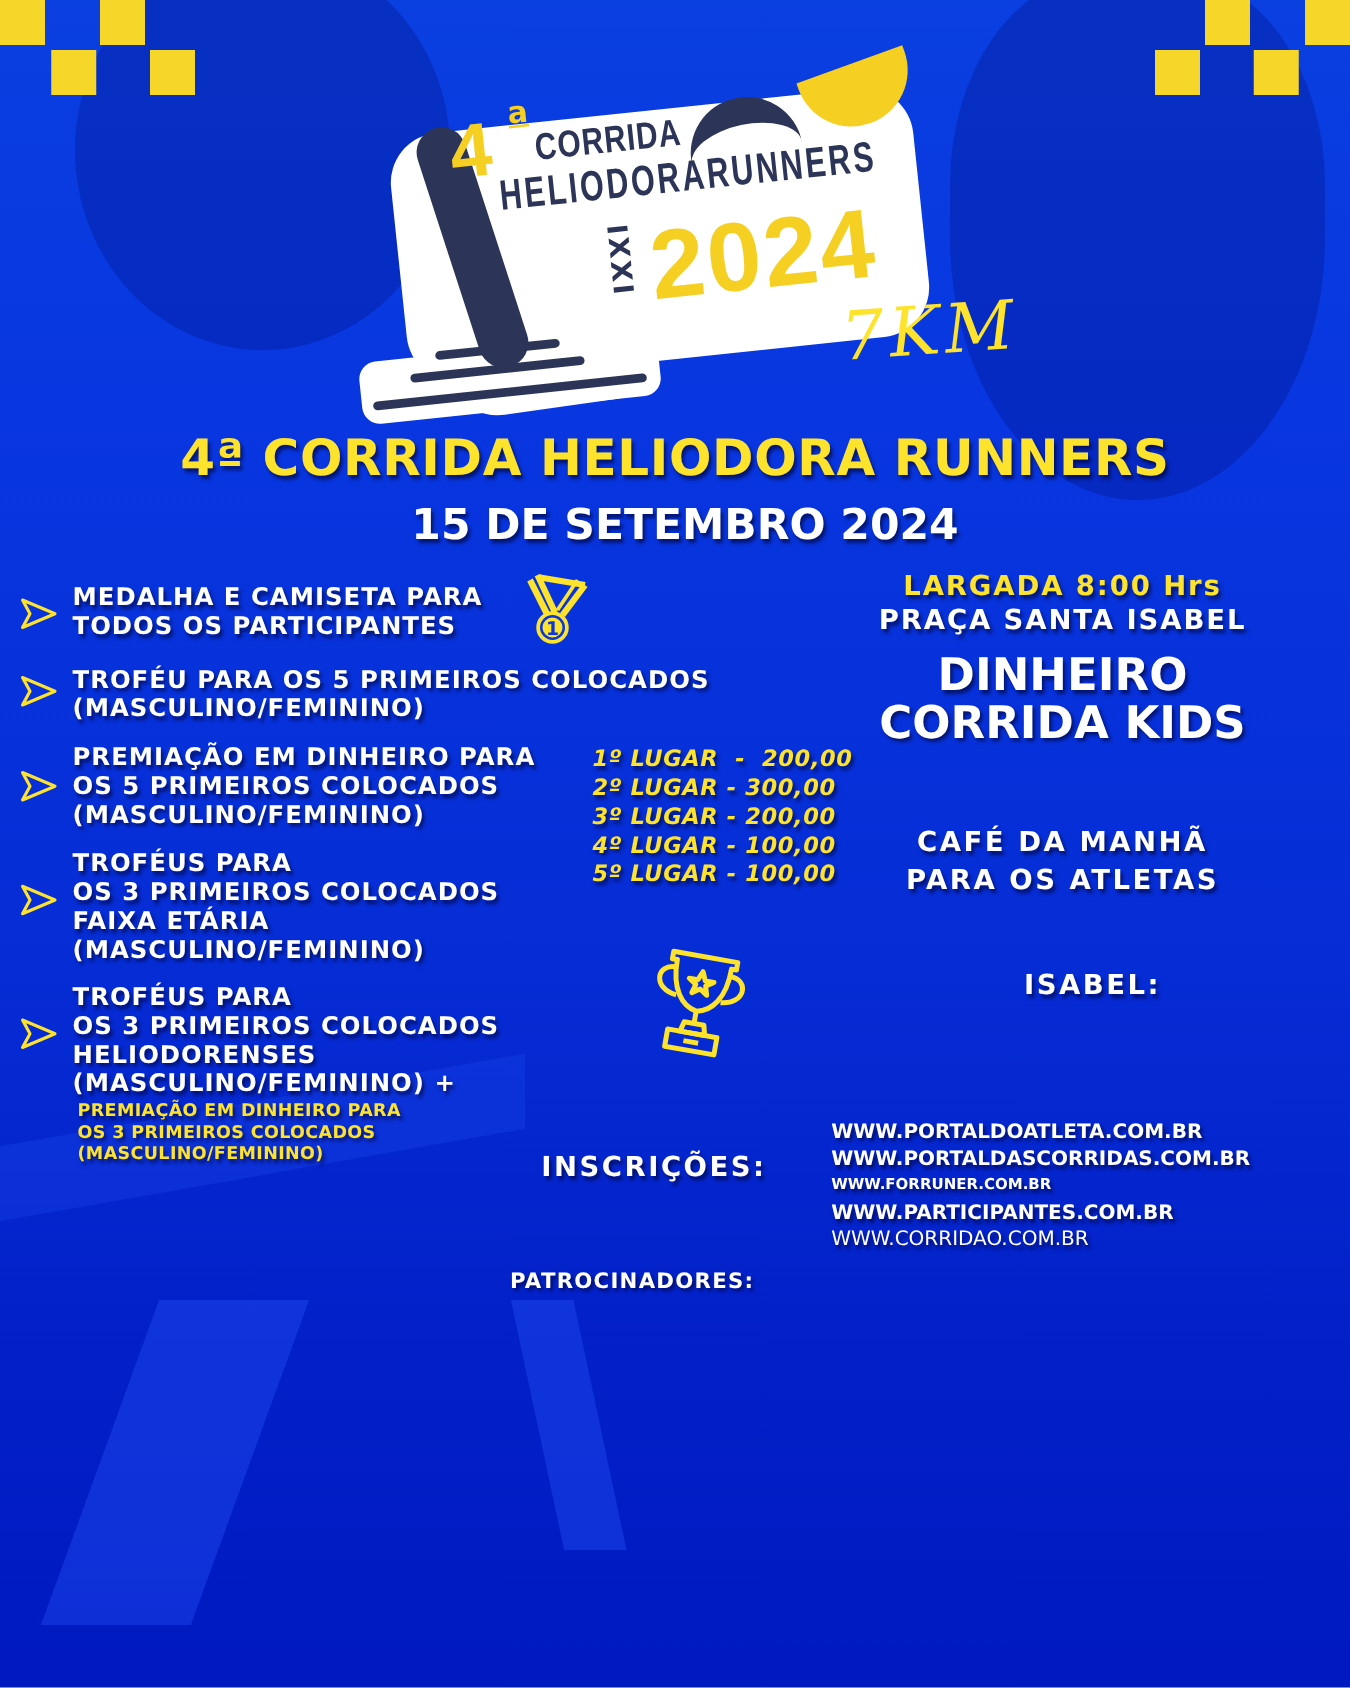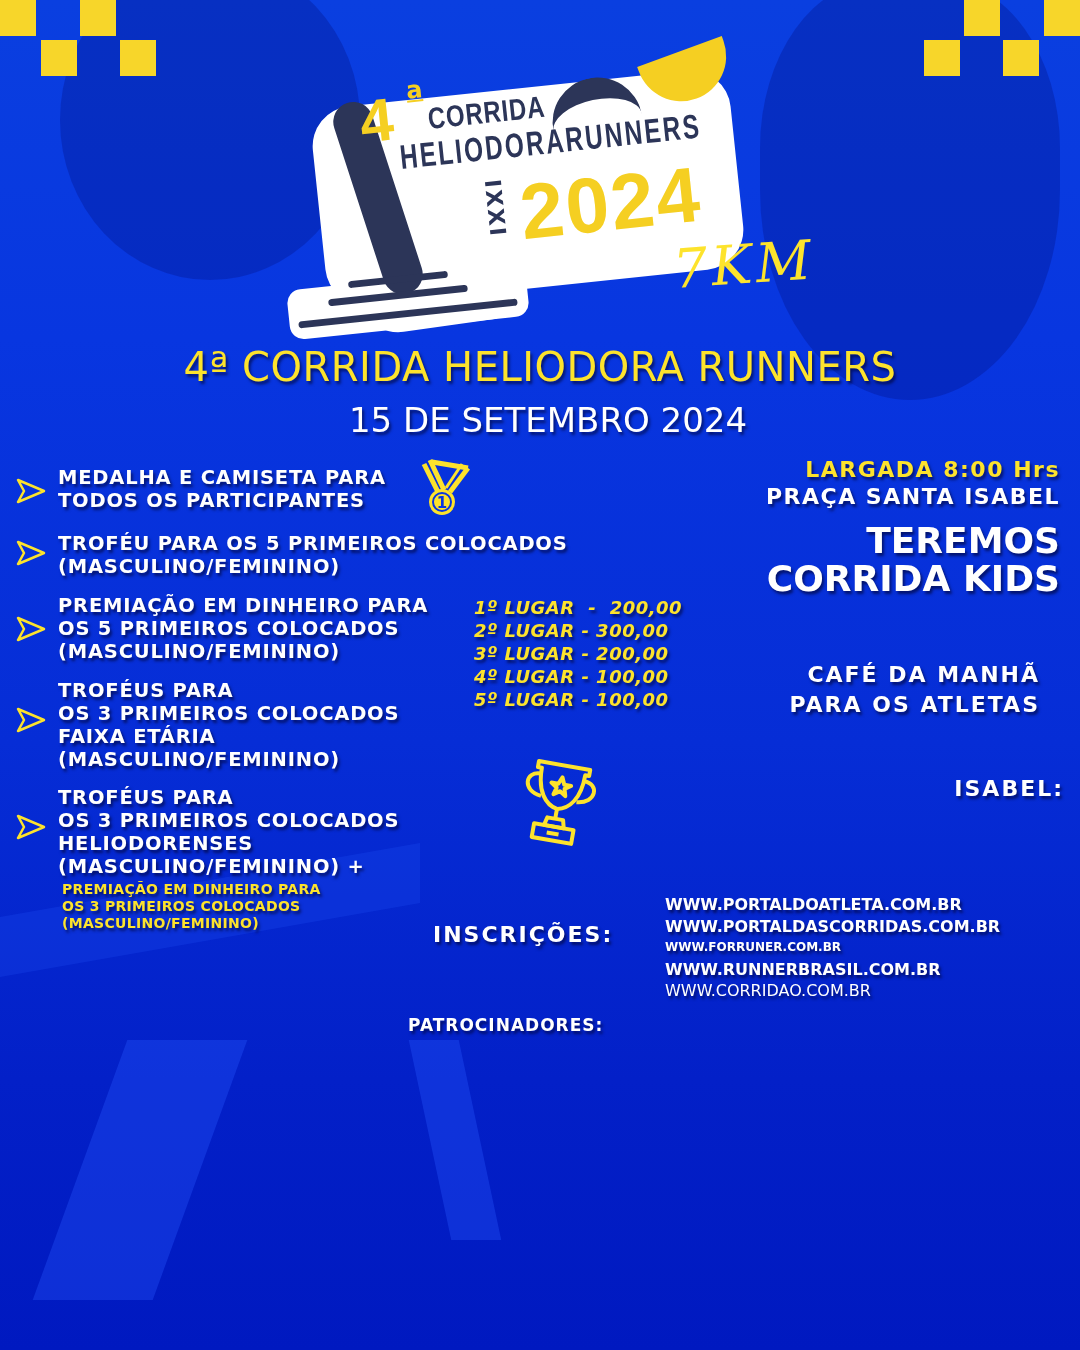--- a/index.html
+++ b/index.html
@@ -40,32 +40,32 @@
   .logo-corrida { position: absolute; left: 140px; top: 54px; font-size: 30px; font-weight: bold; color: #2c3558; font-family: "Liberation Sans", sans-serif; transform: rotate(-6deg) scaleX(0.8); transform-origin: left; letter-spacing: 1px; }
   .logo-name { position: absolute; left: 112px; top: 90px; font-size: 34px; font-weight: bold; color: #2c3558; font-family: "Liberation Sans", sans-serif; transform: rotate(-6deg) scaleX(0.72); transform-origin: left; letter-spacing: 3px; }
   .logo-year { position: absolute; left: 232px; top: 110px; font-size: 78px; font-weight: bold; color: #f5cf22; font-family: "Liberation Sans", sans-serif; transform: rotate(-6deg); letter-spacing: 2px; }
   .logo-arc-dark { position: absolute; left: 260px; top: 30px; width: 90px; height: 46px; border-top: 22px solid #2c3558; border-radius: 60px 60px 0 0; transform: rotate(-12deg); }
   .logo-arc-yellow { position: absolute; left: 355px; top: 2px; width: 90px; height: 50px; background: #f5cf22; border-radius: 0 0 50px 50px; transform: rotate(-20deg); }
   .logo-km { position: absolute; left: 385px; top: 185px; font-size: 54px; color: #fde32c; font-family: "DejaVu Serif", serif; font-style: italic; transform: rotate(-4deg); letter-spacing: 4px; }
   .logo-stripe { position: absolute; height: 7px; background: #2c3558; border-radius: 4px; transform: rotate(-6deg); }
   .logo-shoe-dark { position: absolute; left: 70px; top: 50px; width: 40px; height: 200px; background: #2c3558; border-radius: 20px; transform: rotate(-18deg); }
   .logo-roman { position: absolute; left: 178px; top: 148px; font-size: 22px; font-weight: bold; color: #2c3558; transform: rotate(84deg); letter-spacing: 2px; }
 
-  .title { position: absolute; left: 0; width: 1080px; text-align: center; font-weight: normal; font-family: "DejaVu Sans", sans-serif; }
+  .title { position: absolute; left: 0; width: 1080px; text-align: center; font-weight: bold; font-family: "DejaVu Sans", sans-serif; }
   .title-main { top: 344px; font-size: 40px; letter-spacing: 0.5px; }
   .title-date { top: 400px; font-size: 34px; padding-left: 16px; }
 
   .bullet-row { position: absolute; left: 0; }
   .arrow { position: absolute; left: 14px; width: 34px; height: 30px; }
   .btext { position: absolute; left: 58px; font-size: 19.5px; font-weight: bold; line-height: 23px; white-space: pre; letter-spacing: 0.8px; }
   .btext.sub { font-size: 14px; line-height: 17px; left: 62px; letter-spacing: 0.3px; }
 
   .prize { position: absolute; left: 474px; font-size: 18px; font-weight: bold; font-style: italic; line-height: 23px; color: #fde32c; white-space: pre; letter-spacing: 0.5px; }
 
-  .right-col { position: absolute; width: 420px; left: 640px; text-align: right; font-weight: bold; }
+  .right-col { position: absolute; width: 420px; left: 640px; text-align: center; font-weight: bold; }
 </style>
 </head>
 <body>
 
 <div class="bg-dark" style="left:60px;top:-40px;width:300px;height:320px;"></div>
 <div class="bg-dark" style="left:760px;top:-20px;width:300px;height:420px;border-radius:40% 40% 50% 50%;"></div>
 <div class="bg-shape" style="left:80px;top:1040px;width:120px;height:260px;transform:skewX(-20deg);"></div>
 <div class="bg-shape" style="left:430px;top:1040px;width:50px;height:200px;transform:skewX(12deg);"></div>
 <div class="bg-shape" style="left:0px;top:880px;width:420px;height:60px;transform:skewY(-10deg);opacity:0.6;"></div>
 
@@ -176,28 +176,28 @@
     <path d="M48 54 L48 64"></path>
     <path d="M40 64 L56 64 L58 72 L38 72 Z"></path>
     <path d="M28 72 L68 72 L68 86 L28 86 Z"></path>
     <path d="M42 79 L54 79"></path>
     <path d="M48 22 L51 29 L58 29 L52 33 L54 40 L48 36 L42 40 L44 33 L38 29 L45 29 Z"></path>
   </g>
 </svg>
 
 <div class="right-col yellow shadow" style="top:457px;font-size:22px;letter-spacing:1.5px;">LARGADA  8:00 Hrs</div>
 <div class="right-col white shadow" style="top:484px;font-size:22px;letter-spacing:1.5px;">PRAÇA SANTA ISABEL</div>
-<div class="right-col white shadow" style="top:520px;font-size:36px;">TEREMOS</div>
+<div class="right-col white shadow" style="top:520px;font-size:36px;">DINHEIRO</div>
 <div class="right-col white shadow" style="top:558px;font-size:36px;">CORRIDA KIDS</div>
 <div class="right-col white shadow" style="top:662px;font-size:22px;letter-spacing:2px;left:660px;width:380px;">CAFÉ DA MANHÃ</div>
 <div class="right-col white shadow" style="top:692px;font-size:22px;letter-spacing:2px;left:660px;width:380px;">PARA OS ATLETAS</div>
 <div class="right-col white shadow" style="top:776px;font-size:22px;letter-spacing:2px;left:684px;width:380px;">ISABEL:</div>
 
 <div class="abs white shadow" style="left:433px;top:922px;font-size:22px;font-weight:bold;letter-spacing:2px;">INSCRIÇÕES:</div>
 <div class="abs" style="left:665px;top:894px;">
   <div class="white shadow" style="font-size:16px;font-weight:bold;line-height:21.5px;">WWW.PORTALDOATLETA.COM.BR</div>
   <div class="white shadow" style="font-size:16px;font-weight:bold;line-height:21.5px;">WWW.PORTALDASCORRIDAS.COM.BR</div>
   <div class="white shadow" style="font-size:12px;font-weight:bold;line-height:21.5px;">WWW.FORRUNER.COM.BR</div>
-  <div class="white shadow" style="font-size:16px;font-weight:bold;line-height:21.5px;">WWW.RUNNERBRASIL.COM.BR</div>
+  <div class="white shadow" style="font-size:16px;font-weight:bold;line-height:21.5px;">WWW.PARTICIPANTES.COM.BR</div>
   <div class="white shadow" style="font-size:16px;font-weight:normal;line-height:21.5px;">WWW.CORRIDAO.COM.BR</div>
 </div>
 
 <div class="abs white shadow" style="left:408px;top:1015px;font-size:17px;font-weight:bold;letter-spacing:1px;">PATROCINADORES:</div>
 
 </body></html>

